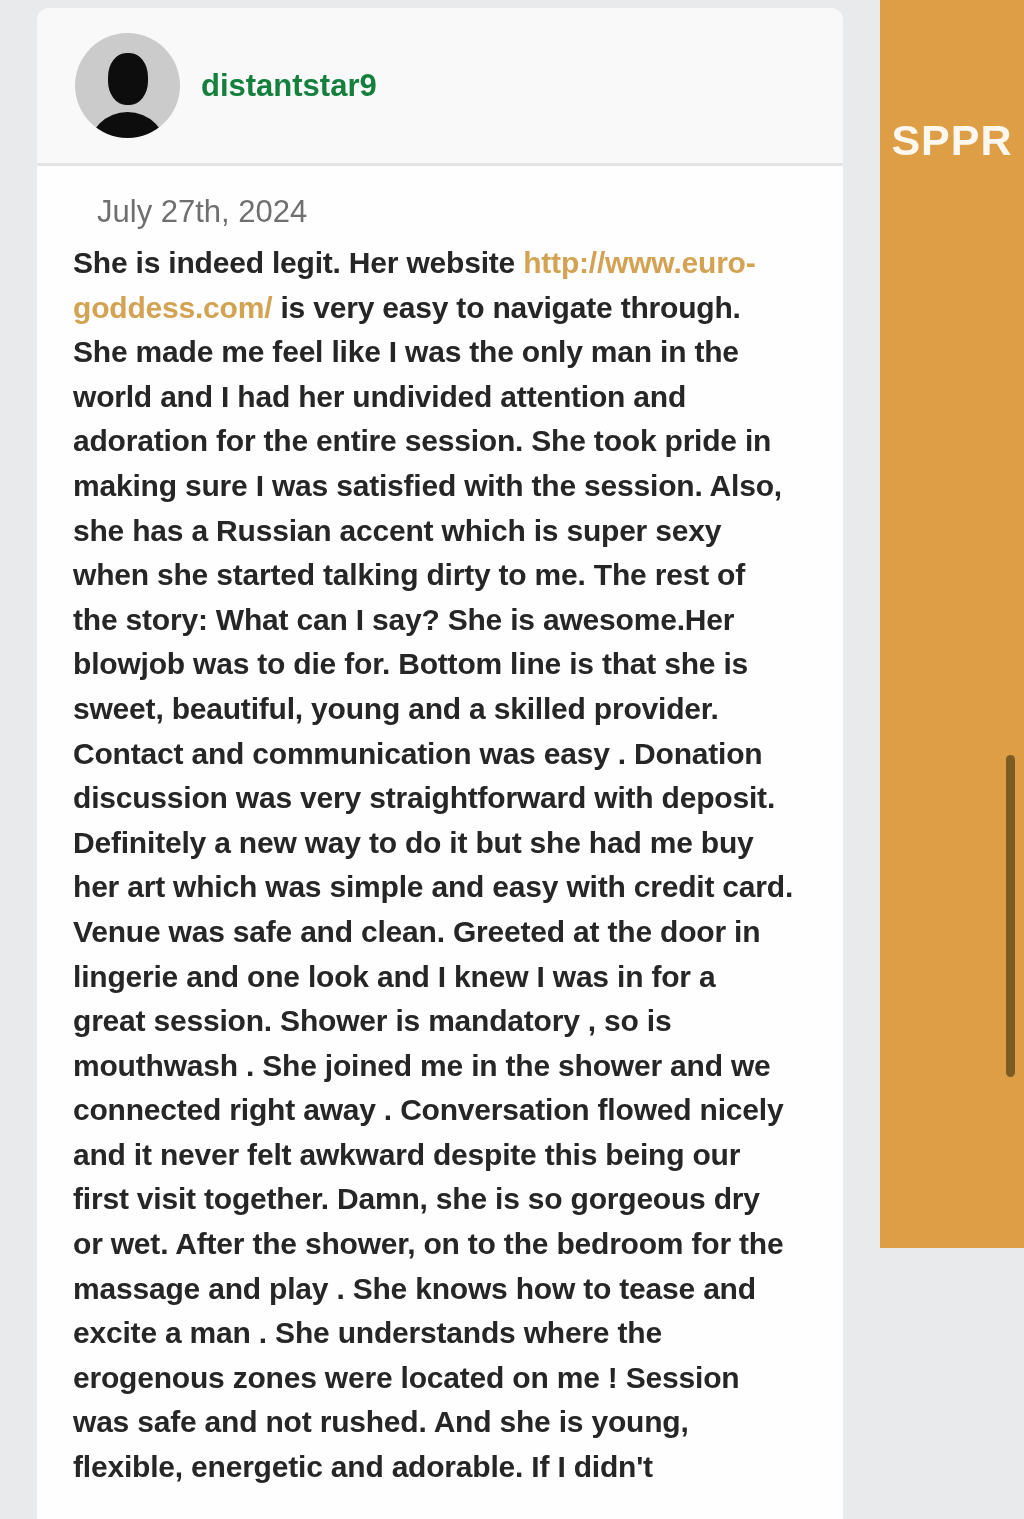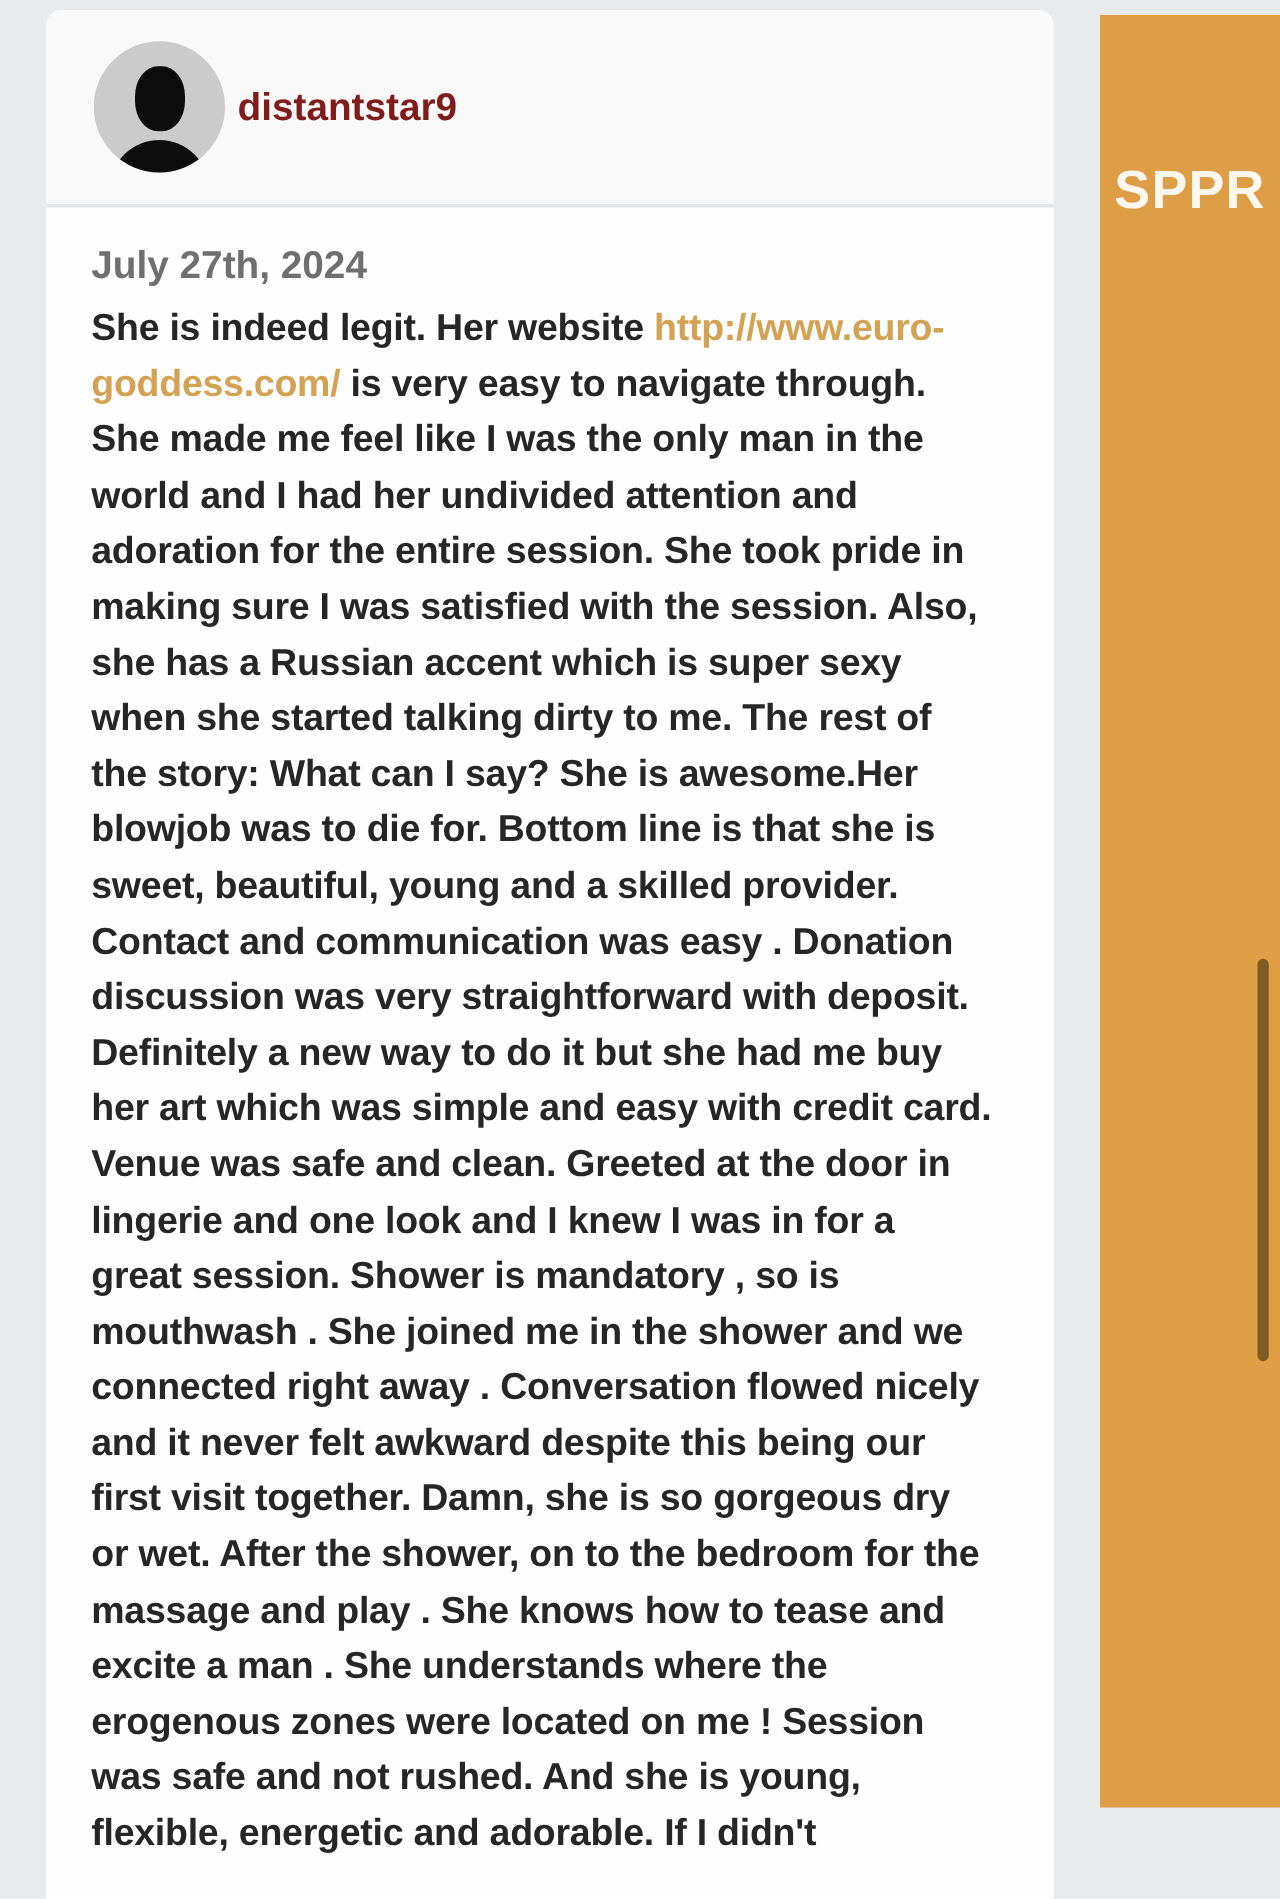--- a/index.html
+++ b/index.html
@@ -44,59 +44,60 @@
     border-radius: 46%;
   }
   .avatar .shoulders {
     position: absolute;
     left: 13px; top: 79px;
     width: 79px; height: 54px;
     background: #0d0d0d;
     border-radius: 50% 50% 0 0 / 72% 72% 0 0;
   }
   .username {
-    color: #7f1d1d;
+    color: #15803d;
     font-size: 31px;
     font-weight: 700;
-    margin-left: 10px;
+    margin-left: 21px;
     text-decoration: none;
   }
   .content-card {
     background: #fefefe;
     min-height: 1360px;
     padding: 28px 50px 0 36px;
   }
   .post-date {
     color: #6f6f6f;
     font-size: 31px;
-    font-weight: 700;
+    font-weight: 400;
     margin-bottom: 11px;
+    margin-left: 24px;
   }
   .review-body {
     width: 722px;
     color: #262626;
     font-size: 30px;
     line-height: 44.6px;
     letter-spacing: -0.2px;
     word-wrap: break-word;
     font-weight: bold;
   }
   .review-link {
     color: #d3a252;
     text-decoration: none;
     cursor: pointer;
   }
 
   
   .sidebar {
     position: absolute;
     left: 880px;
-    top: 12px;
+    top: 0;
     width: 144px;
-    height: 1434px;
+    height: 1248px;
     background: #dd9e45;
   }
   .menu-btn {
     position: absolute;
     left: 50%;
     transform: translateX(-50%);
     top: 31px;
     width: 38px;
     background: none;
     border: none;

